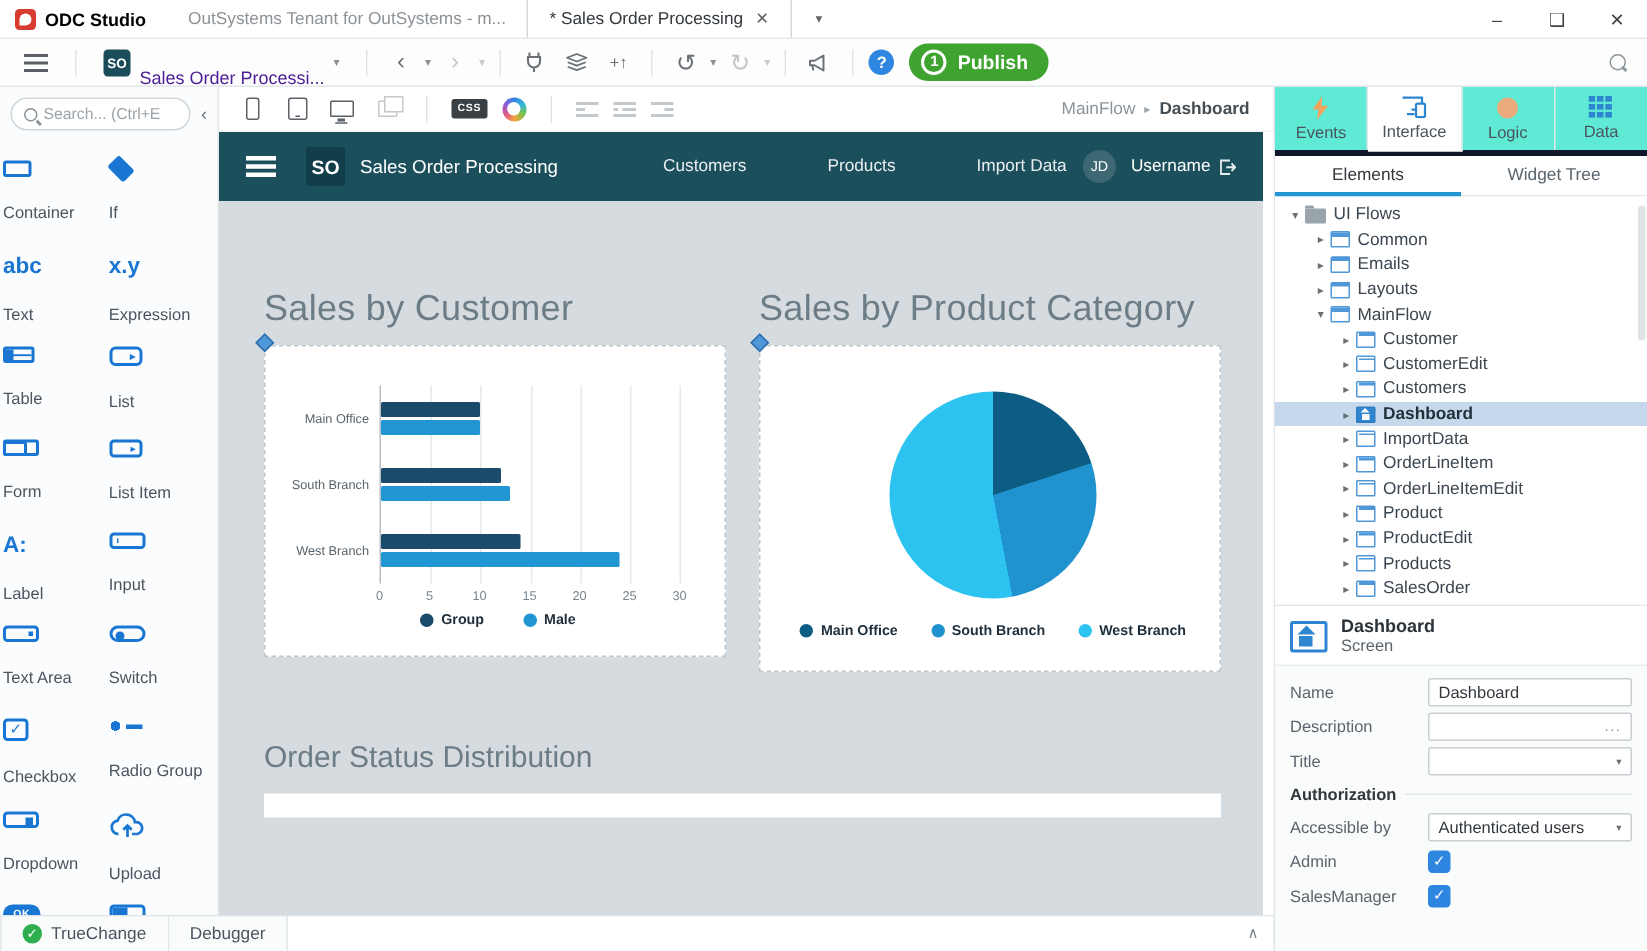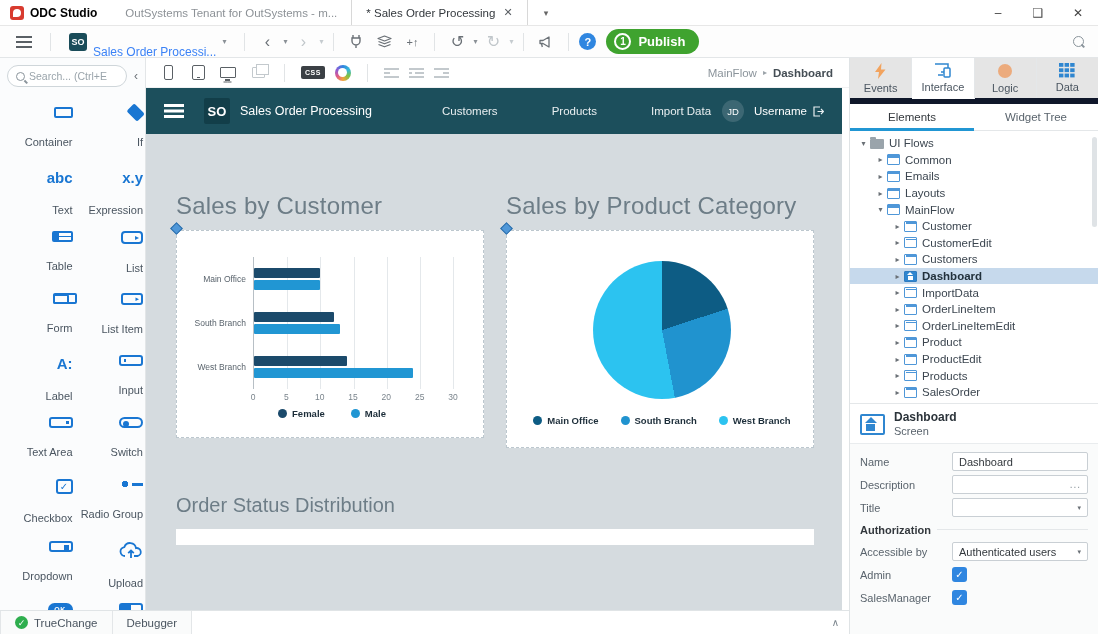--- a/index.html
+++ b/index.html
@@ -20,21 +20,21 @@
   .winctl { display:flex; align-items:center; gap:0; }
   .winbtn { width:40px; height:100%; display:flex; align-items:center; justify-content:center; font-size:12px; color:#444; }
 
   
   .toolbar { height:32px; display:flex; align-items:center; background:#fdfdfd; border-bottom:1px solid #e3e6e8; padding:0 8px; gap:4px; }
   .hamb { width:16px; height:12px; margin:0 8px; position:relative; }
   .hamb::before { content:""; position:absolute; left:0; right:0; top:0; height:2px; background:#5a6065; box-shadow:0 5px 0 #5a6065, 0 10px 0 #5a6065; }
   .tsep { width:1px; height:18px; background:#e1e4e6; margin:0 6px; }
   .mod-btn { display:flex; align-items:center; gap:6px; padding:3px 8px; border-radius:3px; }
   .so-badge { width:18px; height:18px; background:#1a4c59; color:#fff; font-size:9px; font-weight:bold; display:flex; align-items:center; justify-content:center; border-radius:3px; }
-  .mod-name { font-size:12px; color:#3b82f6;margin-top:20px; }
+  .mod-name { font-size:12px; color:#4c1d95;margin-top:20px; }
   .caret { font-size:8px; color:#8a9096; }
   .tool-ic { width:24px; height:24px; display:flex; align-items:center; justify-content:center; color:#6a7076; font-size:14px; border-radius:3px; }
   .tool-ic.dis { color:#c0c6ca; }
   .tool-ic svg { display:block; }
   .publish { display:flex; align-items:center; gap:7px; background:#3fa32f; color:#fff; border:none; border-radius:14px; height:25px; padding:0 14px 0 8px; margin-left:6px; font-family:inherit; }
   .pub-circ { width:17px; height:17px; border:2px solid #fff; border-radius:50%; display:flex; align-items:center; justify-content:center; font-size:10px; font-weight:bold; }
   .pub-lbl { font-size:13px; font-weight:bold; }
   .help-circ { width:17px; height:17px; background:#2f86e0; color:#fff; border-radius:50%; display:flex; align-items:center; justify-content:center; font-size:11px; font-weight:bold; }
 
   
@@ -45,21 +45,21 @@
   
   .toolbox { width:146px; background:#fbfcfd; border-right:1px solid #e3e6e8; display:flex; flex-direction:column; overflow:hidden; }
   .tbx-search-row { display:flex; align-items:center; padding:7px 4px 6px 7px; gap:4px; }
   .tbx-search { flex:1; display:flex; align-items:center; gap:4px; border:1px solid #cfd6da; border-radius:12px; height:22px; padding:0 8px; background:#fff; }
   .tbx-search input { border:none; outline:none; width:78px; font-size:10.5px; font-family:inherit; color:#555; background:transparent; }
   .tbx-search input::placeholder { color:#9aa4ab; }
   .mag { width:9px; height:9px; border:1.5px solid #8a949b; border-radius:50%; position:relative; flex:none; }
   .mag::after { content:""; position:absolute; width:4px; height:1.5px; background:#8a949b; transform:rotate(45deg); left:7px; top:8px; }
   .collapse-ch { color:#6a7076; font-size:12px; padding:0 3px; }
   .tbx-grid { display:grid; grid-template-columns:1fr 1fr; row-gap:20px; padding:14px 2px 0 2px; overflow:hidden; }
-  .tbx-item { display:flex; flex-direction:column; align-items:flex-end; gap:18px; min-height:42px; }
+  .tbx-item { display:flex; flex-direction:column; align-items:flex-start; gap:18px; min-height:42px; }
   .tbx-lbl { font-size:11px; color:#4a5560; text-align:center; line-height:1.15; }
   .tbx { height:22px; display:flex; align-items:center; justify-content:center; color:#1976d2; }
   .tbx-container { width:19px; height:19px; border:2px solid #1976d2; border-radius:2px; }
   .tbx-if { width:15px; height:15px; background:#1976d2; transform:rotate(45deg); border-radius:2px; }
   .tbx-text, .tbx-expression, .tbx-label { font-size:15px; font-weight:bold; color:#1976d2; }
   .tbx-table { width:21px; height:17px; border:2px solid #1976d2; border-radius:2px;
     background:linear-gradient(#1976d2,#1976d2) 0 0/5px 100% no-repeat,
       repeating-linear-gradient(to bottom,transparent 0 3px,#1976d2 3px 4.5px); }
   .tbx-list { width:22px; height:15px; border:2px solid #1976d2; border-radius:4px; display:flex; align-items:center; justify-content:flex-end; font-size:8px; padding-right:2px; }
   .tbx-listitem { width:22px; height:13px; border:2px solid #1976d2; border-radius:3px; display:flex; align-items:center; justify-content:flex-end; font-size:7px; padding-right:2px; }
@@ -144,21 +144,21 @@
   .bc-legend { display:flex; justify-content:center; gap:26px; margin-top:4px; }
   .lg-item { display:flex; align-items:center; gap:5px; font-size:9.5px; font-weight:bold; color:#1d2e3a; }
   .lg-dot { width:9px; height:9px; border-radius:50%; }
 
   
   .pie { width:138px; height:138px; border-radius:50%; }
   .pie-legend { display:flex; justify-content:center; gap:22px; margin-top:16px; }
 
   
   .rpanel { width:249px; border-left:1px solid #dfe3e5; background:#fafbfb; display:flex; flex-direction:column; }
-  .rp-tabs { display:flex; height:46px; border-bottom:6px solid #0f172a; background:#e5e5e5; }
+  .rp-tabs { display:flex; height:46px; border-bottom:4px solid #0f172a; background:#5eead4; }
   .rp-tab { flex:1; display:flex; flex-direction:column; align-items:center; justify-content:center; gap:3px; font-size:11px; color:#4a5560; border-right:1px solid #e4e7e9; }
   .rp-tab:last-child { border-right:none; }
   .rp-tab.active { background:#fff; border-bottom:1px solid #fff; margin-bottom:-1px; }
   .rp-subtabs { display:flex; height:27px; border-bottom:1px solid #e4e7e9; background:#fff; }
   .rp-subtab { flex:1; display:flex; align-items:center; justify-content:center; font-size:11.5px; color:#5a646d; position:relative; }
   .rp-subtab.active { color:#33383d; }
   .rp-subtab.active::after { content:""; position:absolute; left:0; right:0; bottom:-1px; height:3px; background:#2196d3; }
   .tree { height:272px; overflow:hidden; padding-top:4px; position:relative; background:#fff; }
   .tree-row { height:16.6px; display:flex; align-items:center; font-size:11.5px; color:#3c4650; white-space:nowrap; }
   .tree-row.selected { background:#c6d9ec; }
@@ -455,21 +455,21 @@
                       <span style="left: 15.1515%;">5</span>
                       <span style="left: 30.303%;">10</span>
                       <span style="left: 45.4545%;">15</span>
                       <span style="left: 60.6061%;">20</span>
                       <span style="left: 75.7576%;">25</span>
                       <span style="left: 90.9091%;">30</span>
                     </div>
                   <div class="bc-legend" id="bar-legend">
                       <span class="lg-item">
                         <span class="lg-dot" style="background: rgb(27, 74, 107);"></span>
-                        <span>Female</span>
+                        <span>Group</span>
                       </span>
                       <span class="lg-item">
                         <span class="lg-dot" style="background: rgb(33, 150, 211);"></span>
                         <span>Male</span>
                       </span>
                     </div>
                 </div>
               </div>
               <div class="chart-block">
                 <div class="chart-h">Sales by Product Category</div>

